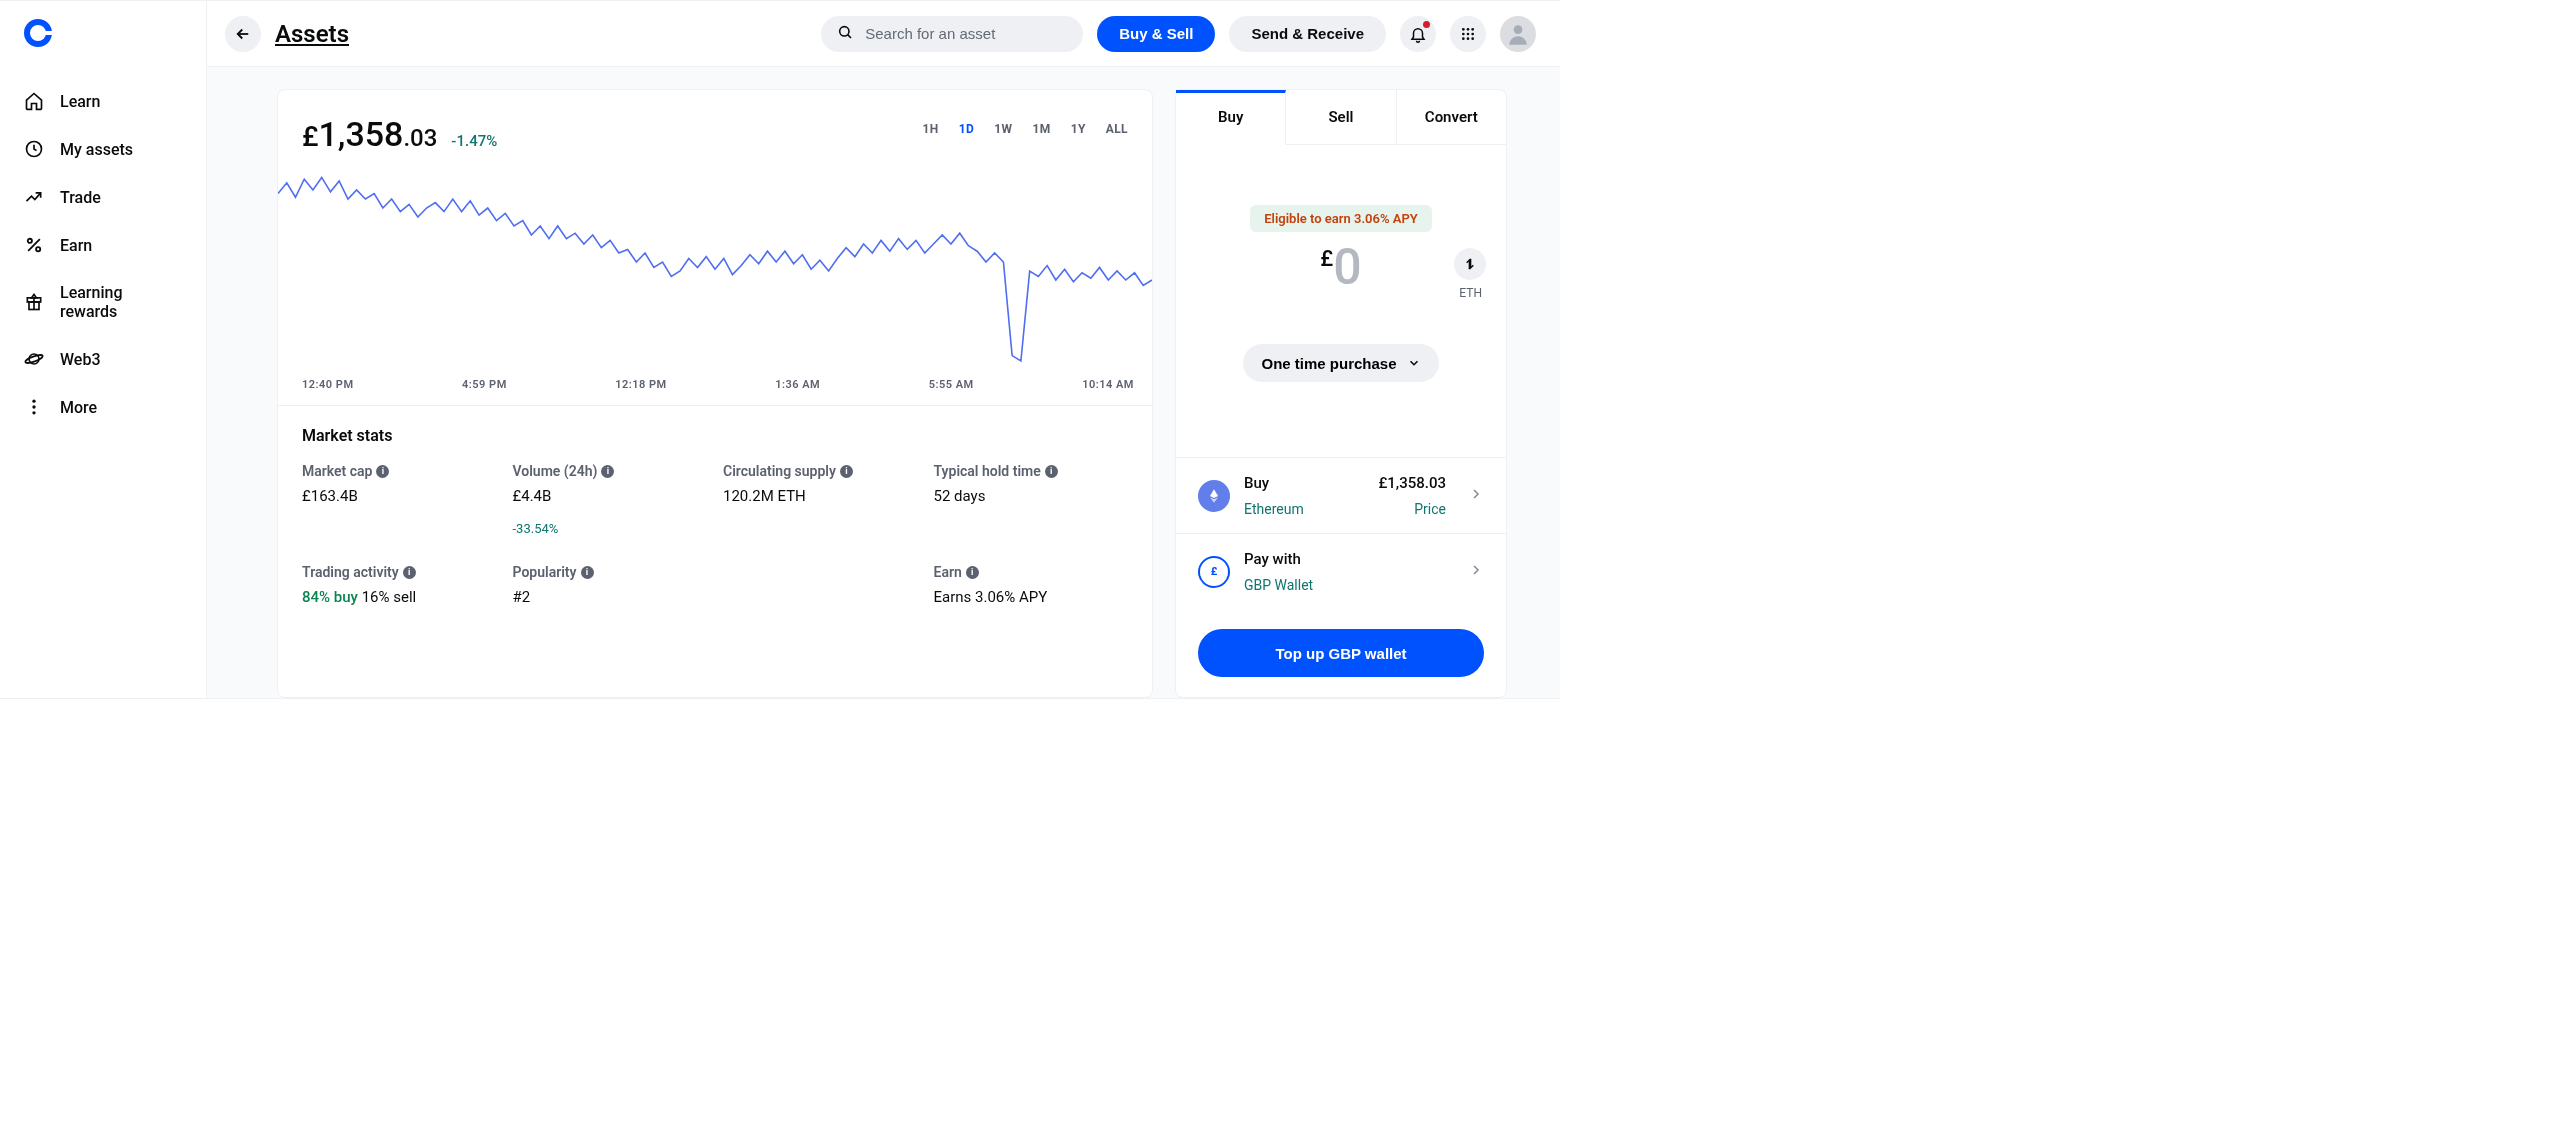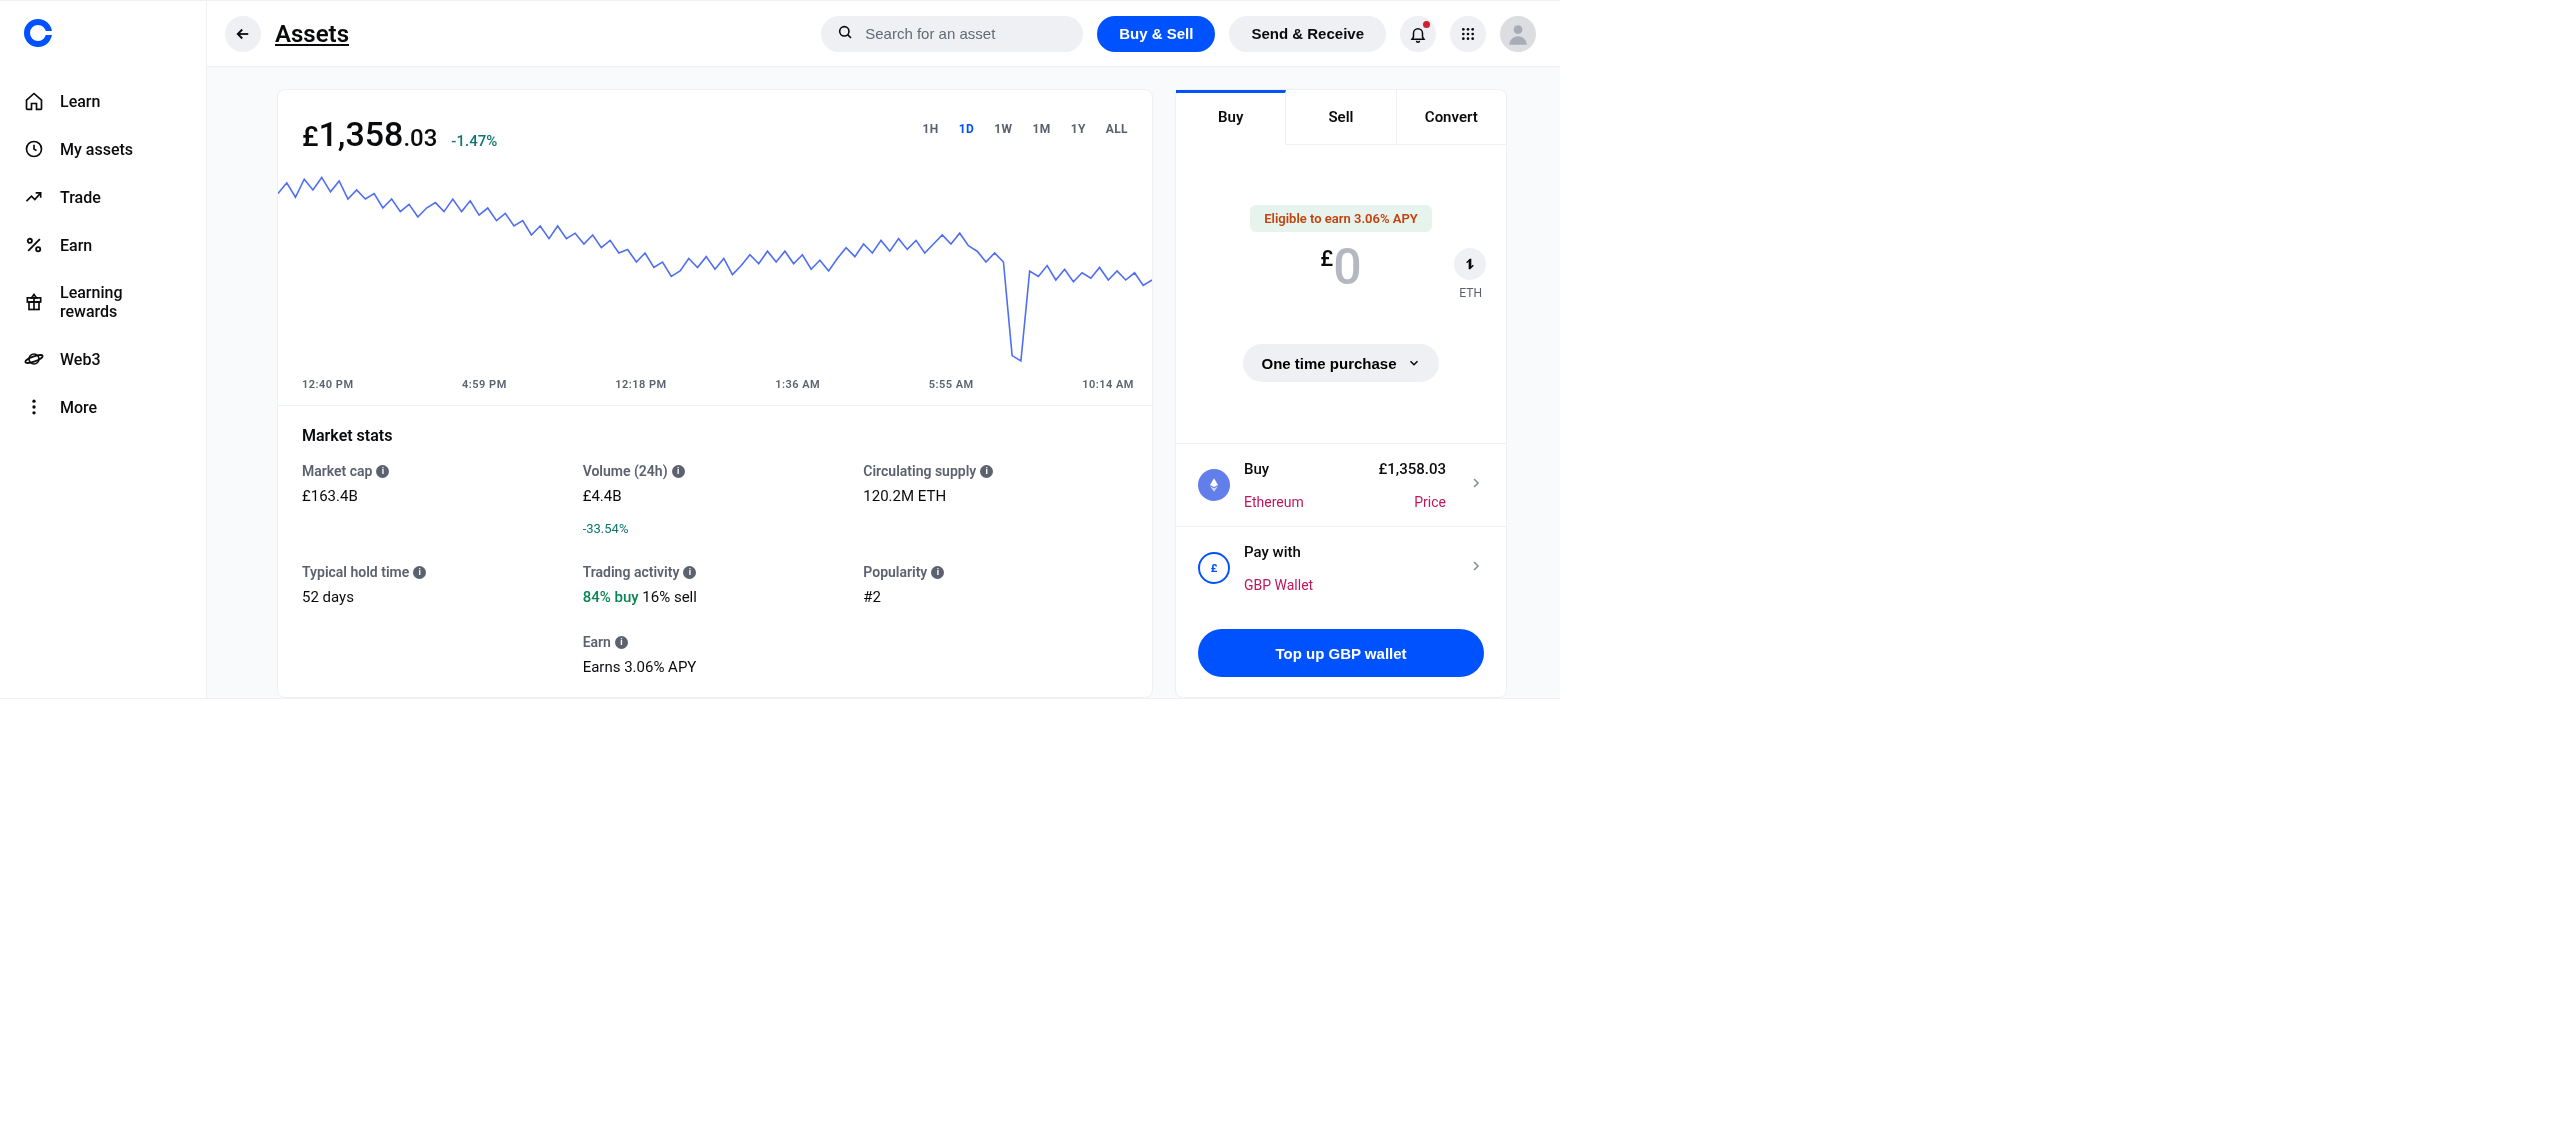--- a/index.html
+++ b/index.html
@@ -238,21 +238,21 @@
     border-top: 1px solid #eef0f3;
     padding: 20px 24px;
   }
   .stats-title {
     font-size: 16px;
     font-weight: 600;
     margin-bottom: 18px;
   }
   .stats-grid {
     display: grid;
-    grid-template-columns: repeat(3, 1fr);
+    grid-template-columns: repeat(4, 1fr);
     row-gap: 28px;
     column-gap: 16px;
   }
   .stat-label {
     font-size: 14px;
     font-weight: 600;
     color: #5b616e;
     display: flex;
     align-items: center;
     gap: 4px;
@@ -404,21 +404,21 @@
     justify-content: center;
     flex-shrink: 0;
     font-size: 11px;
     font-weight: 700;
   }
   .eth-icon { background: #627eea; color: #fff; }
   .eth-icon svg { width: 16px; height: 16px; }
   .gbp-icon { border: 2px solid #0052ff; color: #0052ff; }
   .row-text { flex: 1; }
   .row-title { font-size: 15px; font-weight: 500; }
-  .row-sub { font-size: 14px; color: #be185d; margin-top: 16px; }
+  .row-sub { font-size: 14px; color: #0f766e; margin-top: 9px; }
   .row-right { text-align: right; }
   .chevron {
     color: #8a919e;
     margin-left: 8px;
   }
   .cta {
     width: 100%;
     height: 48px;
     background: #0052ff;
     color: #fff;

